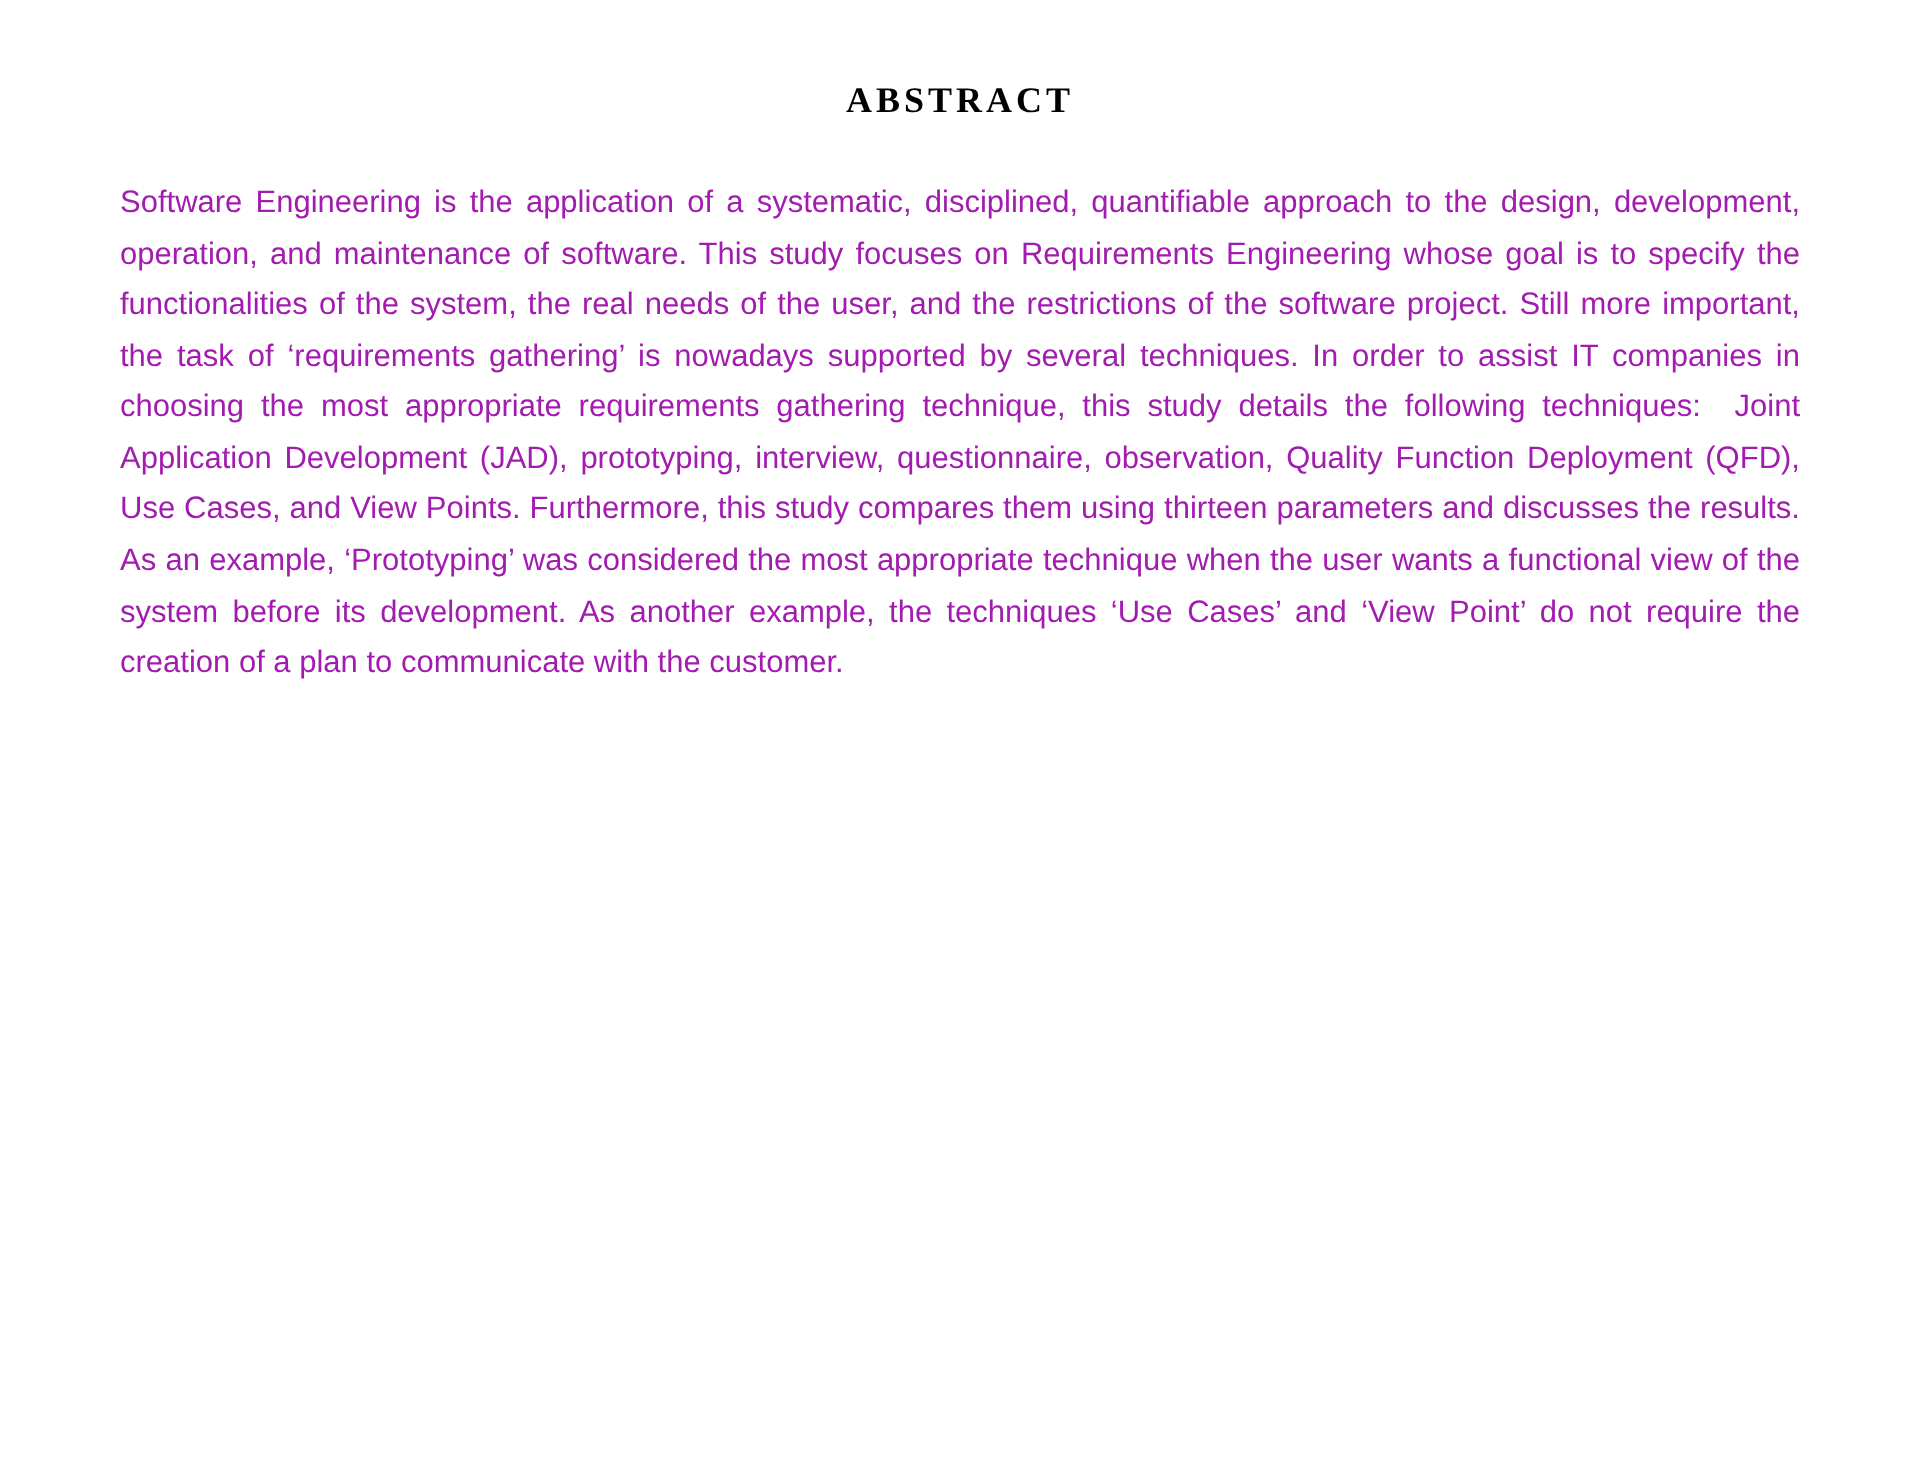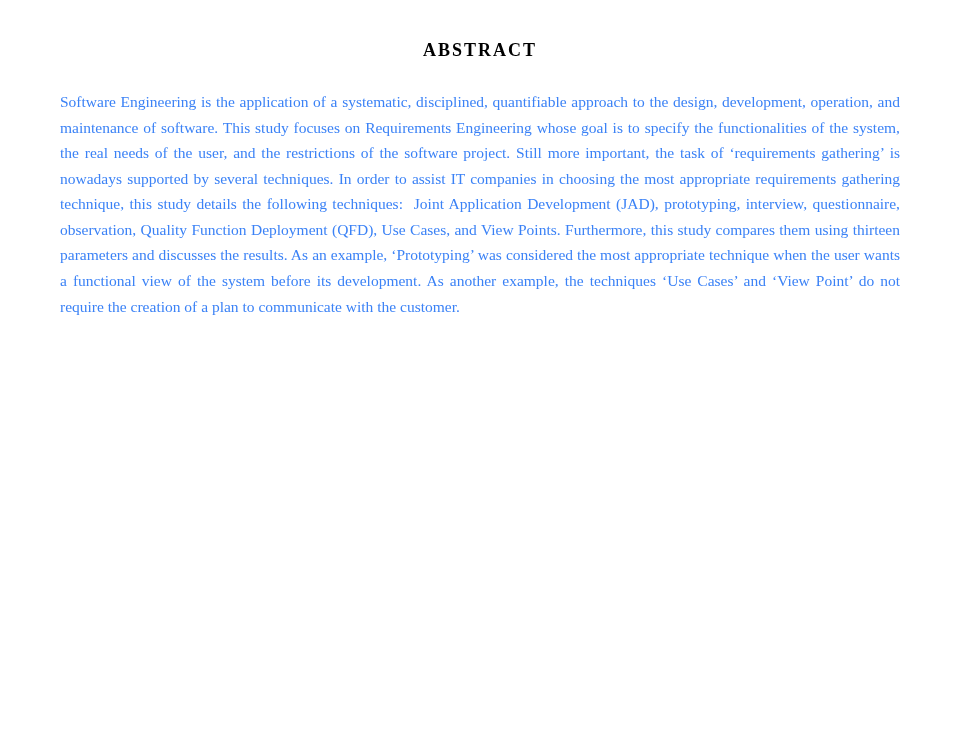--- a/index.html
+++ b/index.html
@@ -31,22 +31,22 @@
       font-weight: bold;
       letter-spacing: 2px;
       margin-bottom: 28px;
       font-family: "Times New Roman", Times, serif;
     }
 
     .abstract-body {
       font-size: 15.5px;
       line-height: 1.65;
       text-align: justify;
-      font-family: Liberation Serif, serif;
-      color: #3b82f6;
+      font-family: Liberation Sans, sans-serif;
+      color: #a21caf;
     }
 
     .abstract-body p {
       margin-bottom: 0;
       text-indent: 0;
     }
 
     .keywords-section {
       margin-top: 32px;
       font-size: 15.5px;

